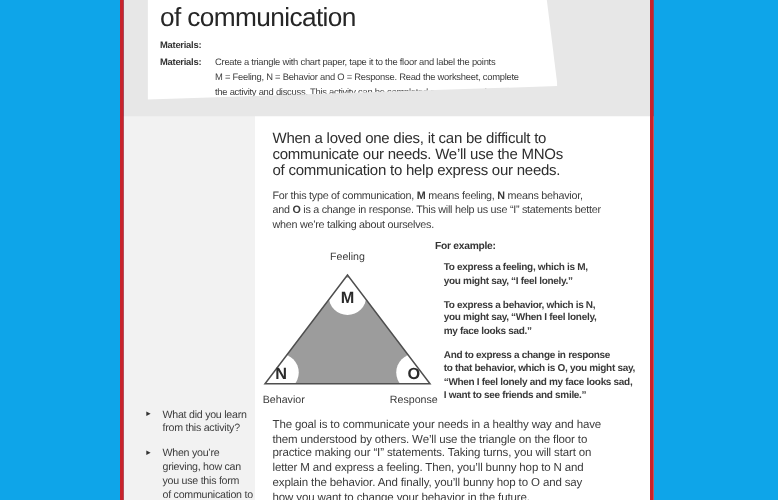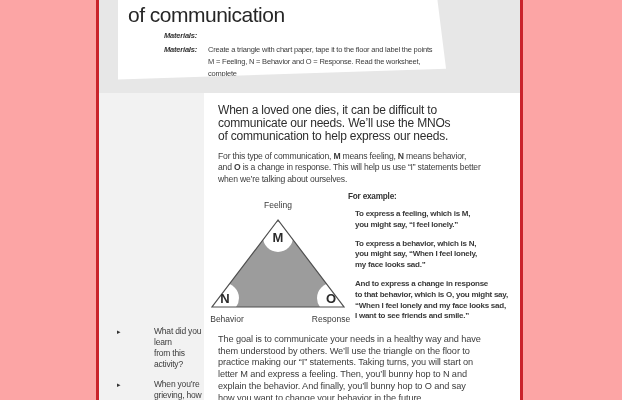--- a/index.html
+++ b/index.html
@@ -1,21 +1,21 @@
 <!DOCTYPE html>
 <html><head>
 <meta charset="utf-8">
 <style>
   html, body { margin: 0; padding: 0; }
   body { font-family: "Liberation Sans", sans-serif; }
   .stage {
     position: relative;
     width: 622px;
     height: 400px;
-    background: #fca5a5;
+    background: #0ea5e9;
     overflow: hidden;
     color: #3c3c3c;
   }
   .abs { position: absolute; }
 
   
   .page-bg {
     left: 99px; top: 0; width: 423px; height: 400px;
     background: #e7e7e7;
   }
@@ -40,21 +40,21 @@
     white-space: nowrap;
   }
   .meta-rows {
     position: absolute; left: 10px; top: 30px;
     display: flex; flex-direction: column; gap: 2px;
     font-size: 7.5px; line-height: 12px; letter-spacing: -0.2px;
   }
   .meta-row { display: flex; }
   .meta-label {
     width: 44px; flex: 0 0 44px;
-    font-weight: bold; font-style: italic; color: #333; margin-left: 36px;
+    font-weight: bold; color: #333;
   }
   .meta-value { white-space: pre-line; color: #3c3c3c; }
 
   
   .left-col {
     left: 99px; top: 93px; width: 105px; height: 307px;
     background: #f2f2f2;
     z-index: 4;
   }
   .content-card {
@@ -94,21 +94,21 @@
   }
 
   
   .sidebar {
     left: 117px; top: 326px; width: 92px; z-index: 10;
   }
   .sidebar-heading {
     font-size: 9.5px; font-weight: bold; color: #2f2f2f; letter-spacing: -0.2px;
     margin-bottom: 9px; white-space: nowrap;
   }
-  .question { display: flex; margin-bottom: 9px; gap: 24px; }
+  .question { display: flex; margin-bottom: 9px; }
   .bullet {
     flex: 0 0 13px; width: 13px;
     font-size: 7px; line-height: 11px; color: #333;
   }
   .question-text {
     font-size: 8.5px; line-height: 11px; letter-spacing: -0.2px;
     color: #3c3c3c; white-space: pre-line;
   }
 
   

